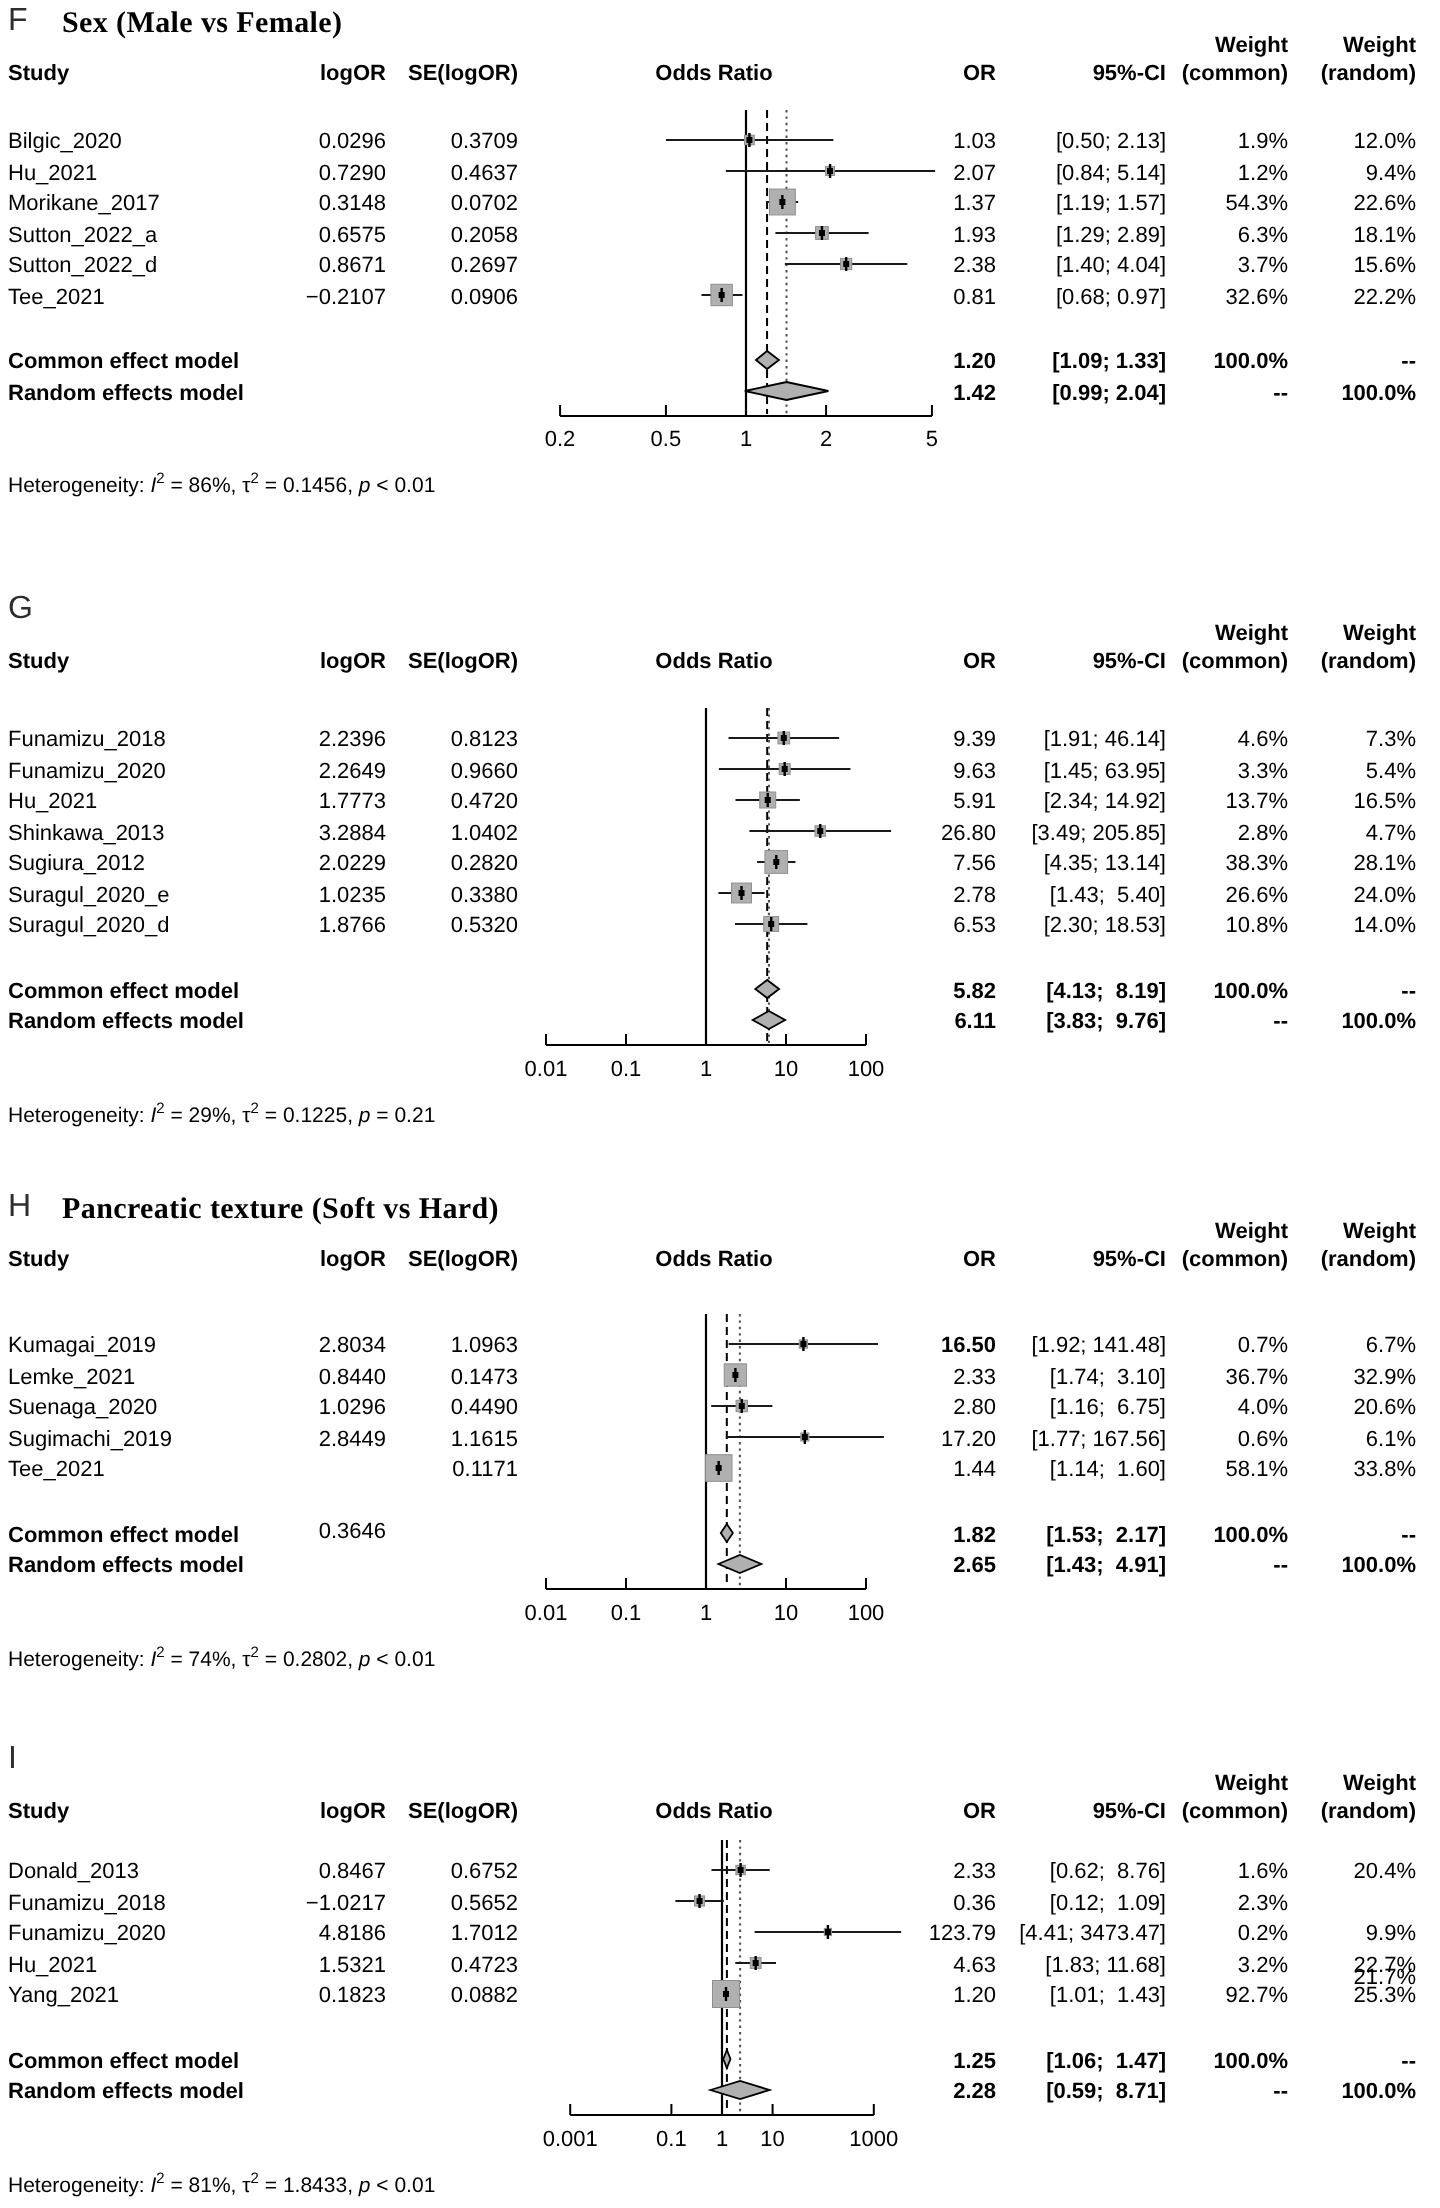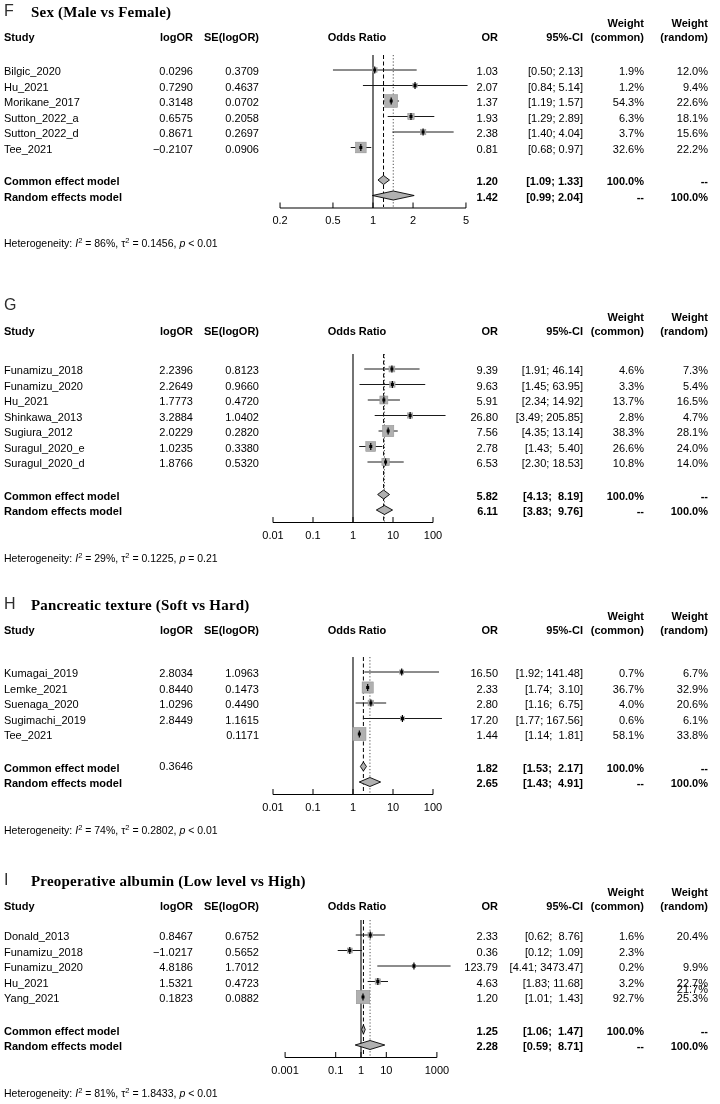--- a/index.html
+++ b/index.html
@@ -313,21 +313,21 @@
     <span class="abs hdr" style="right: 527px; top: 624px;">logOR</span>
     <span class="abs hdr" style="right: 461px; top: 624px;">SE(logOR)</span>
     <span class="abs hdr ctr" style="left: 357px; top: 624px;">Odds Ratio</span>
     <span class="abs hdr" style="right: 222px; top: 624px;">OR</span>
     <span class="abs hdr" style="right: 137px; top: 624px;">95%-CI</span>
     <span class="abs hdr" style="right: 76px; top: 624px;">(common)</span>
     <span class="abs hdr" style="right: 12px; top: 624px;">(random)</span>
     <span class="abs" style="left: 4px; top: 667px;">Kumagai_2019</span>
     <span class="abs" style="right: 527px; top: 667px;">2.8034</span>
     <span class="abs" style="right: 461px; top: 667px;">1.0963</span>
-    <span class="abs" style="right: 222px; top: 667px;">16.50</span>
+    <span class="abs" style="right: 222px; top: 667px; font-weight: bold;">16.50</span>
     <span class="abs pre" style="right: 137px; top: 667px;">[1.92; 141.48]</span>
     <span class="abs" style="right: 76px; top: 667px;">0.7%</span>
     <span class="abs" style="right: 12px; top: 667px;">6.7%</span>
     <span class="abs" style="left: 4px; top: 682.5px;">Lemke_2021</span>
     <span class="abs" style="right: 527px; top: 682.5px;">0.8440</span>
     <span class="abs" style="right: 461px; top: 682.5px;">0.1473</span>
     <span class="abs" style="right: 222px; top: 682.5px;">2.33</span>
     <span class="abs pre" style="right: 137px; top: 682.5px;">[1.74;  3.10]</span>
     <span class="abs" style="right: 76px; top: 682.5px;">36.7%</span>
     <span class="abs" style="right: 12px; top: 682.5px;">32.9%</span>
@@ -342,41 +342,40 @@
     <span class="abs" style="right: 527px; top: 713.5px;">2.8449</span>
     <span class="abs" style="right: 461px; top: 713.5px;">1.1615</span>
     <span class="abs" style="right: 222px; top: 713.5px;">17.20</span>
     <span class="abs pre" style="right: 137px; top: 713.5px;">[1.77; 167.56]</span>
     <span class="abs" style="right: 76px; top: 713.5px;">0.6%</span>
     <span class="abs" style="right: 12px; top: 713.5px;">6.1%</span>
     <span class="abs" style="left: 4px; top: 729px;">Tee_2021</span>
     <span class="abs" style="right: 527px; top: 760px;">0.3646</span>
     <span class="abs" style="right: 461px; top: 729px;">0.1171</span>
     <span class="abs" style="right: 222px; top: 729px;">1.44</span>
-    <span class="abs pre" style="right: 137px; top: 729px;">[1.14;  1.81]</span>
+    <span class="abs pre" style="right: 137px; top: 729px;">[1.14;  1.60]</span>
     <span class="abs" style="right: 76px; top: 729px;">58.1%</span>
     <span class="abs" style="right: 12px; top: 729px;">33.8%</span>
     <span class="abs b" style="left: 4px; top: 761.5px;">Common effect model</span>
     <span class="abs b" style="right: 222px; top: 761.5px;">1.82</span>
     <span class="abs b pre" style="right: 137px; top: 761.5px;">[1.53;  2.17]</span>
     <span class="abs b" style="right: 76px; top: 761.5px;">100.0%</span>
     <span class="abs b" style="right: 12px; top: 761.5px;">--</span>
     <span class="abs b" style="left: 4px; top: 777px;">Random effects model</span>
     <span class="abs b" style="right: 222px; top: 777px;">2.65</span>
     <span class="abs b pre" style="right: 137px; top: 777px;">[1.43;  4.91]</span>
     <span class="abs b" style="right: 76px; top: 777px;">--</span>
     <span class="abs b" style="right: 12px; top: 777px;">100.0%</span>
     <span class="abs ctr" style="left: 273px; top: 800.5px;">0.01</span>
     <span class="abs ctr" style="left: 313px; top: 800.5px;">0.1</span>
     <span class="abs ctr" style="left: 353px; top: 800.5px;">1</span>
     <span class="abs ctr" style="left: 393px; top: 800.5px;">10</span>
     <span class="abs ctr" style="left: 433px; top: 800.5px;">100</span>
     <span class="abs het" style="left: 4px; top: 823.5px;"><span>Heterogeneity: </span><span class="it">I</span><sup>2</sup><span> = </span><span>74%</span><span>, </span><span>τ</span><sup>2</sup><span> = </span><span>0.2802</span><span>, </span><span class="it">p</span><span> </span><span>&lt; 0.01</span></span>
     <span class="abs pletter" style="left: 4px; top: 872px;">I</span>
-    <span class="abs ptitle" style="left: 31px; top: 873px;">Preoperative albumin (Low level vs High)</span>
     <span class="abs hdr" style="right: 76px; top: 886px;">Weight</span>
     <span class="abs hdr" style="right: 12px; top: 886px;">Weight</span>
     <span class="abs hdr" style="left: 4px; top: 900px;">Study</span>
     <span class="abs hdr" style="right: 527px; top: 900px;">logOR</span>
     <span class="abs hdr" style="right: 461px; top: 900px;">SE(logOR)</span>
     <span class="abs hdr ctr" style="left: 357px; top: 900px;">Odds Ratio</span>
     <span class="abs hdr" style="right: 222px; top: 900px;">OR</span>
     <span class="abs hdr" style="right: 137px; top: 900px;">95%-CI</span>
     <span class="abs hdr" style="right: 76px; top: 900px;">(common)</span>
     <span class="abs hdr" style="right: 12px; top: 900px;">(random)</span>

